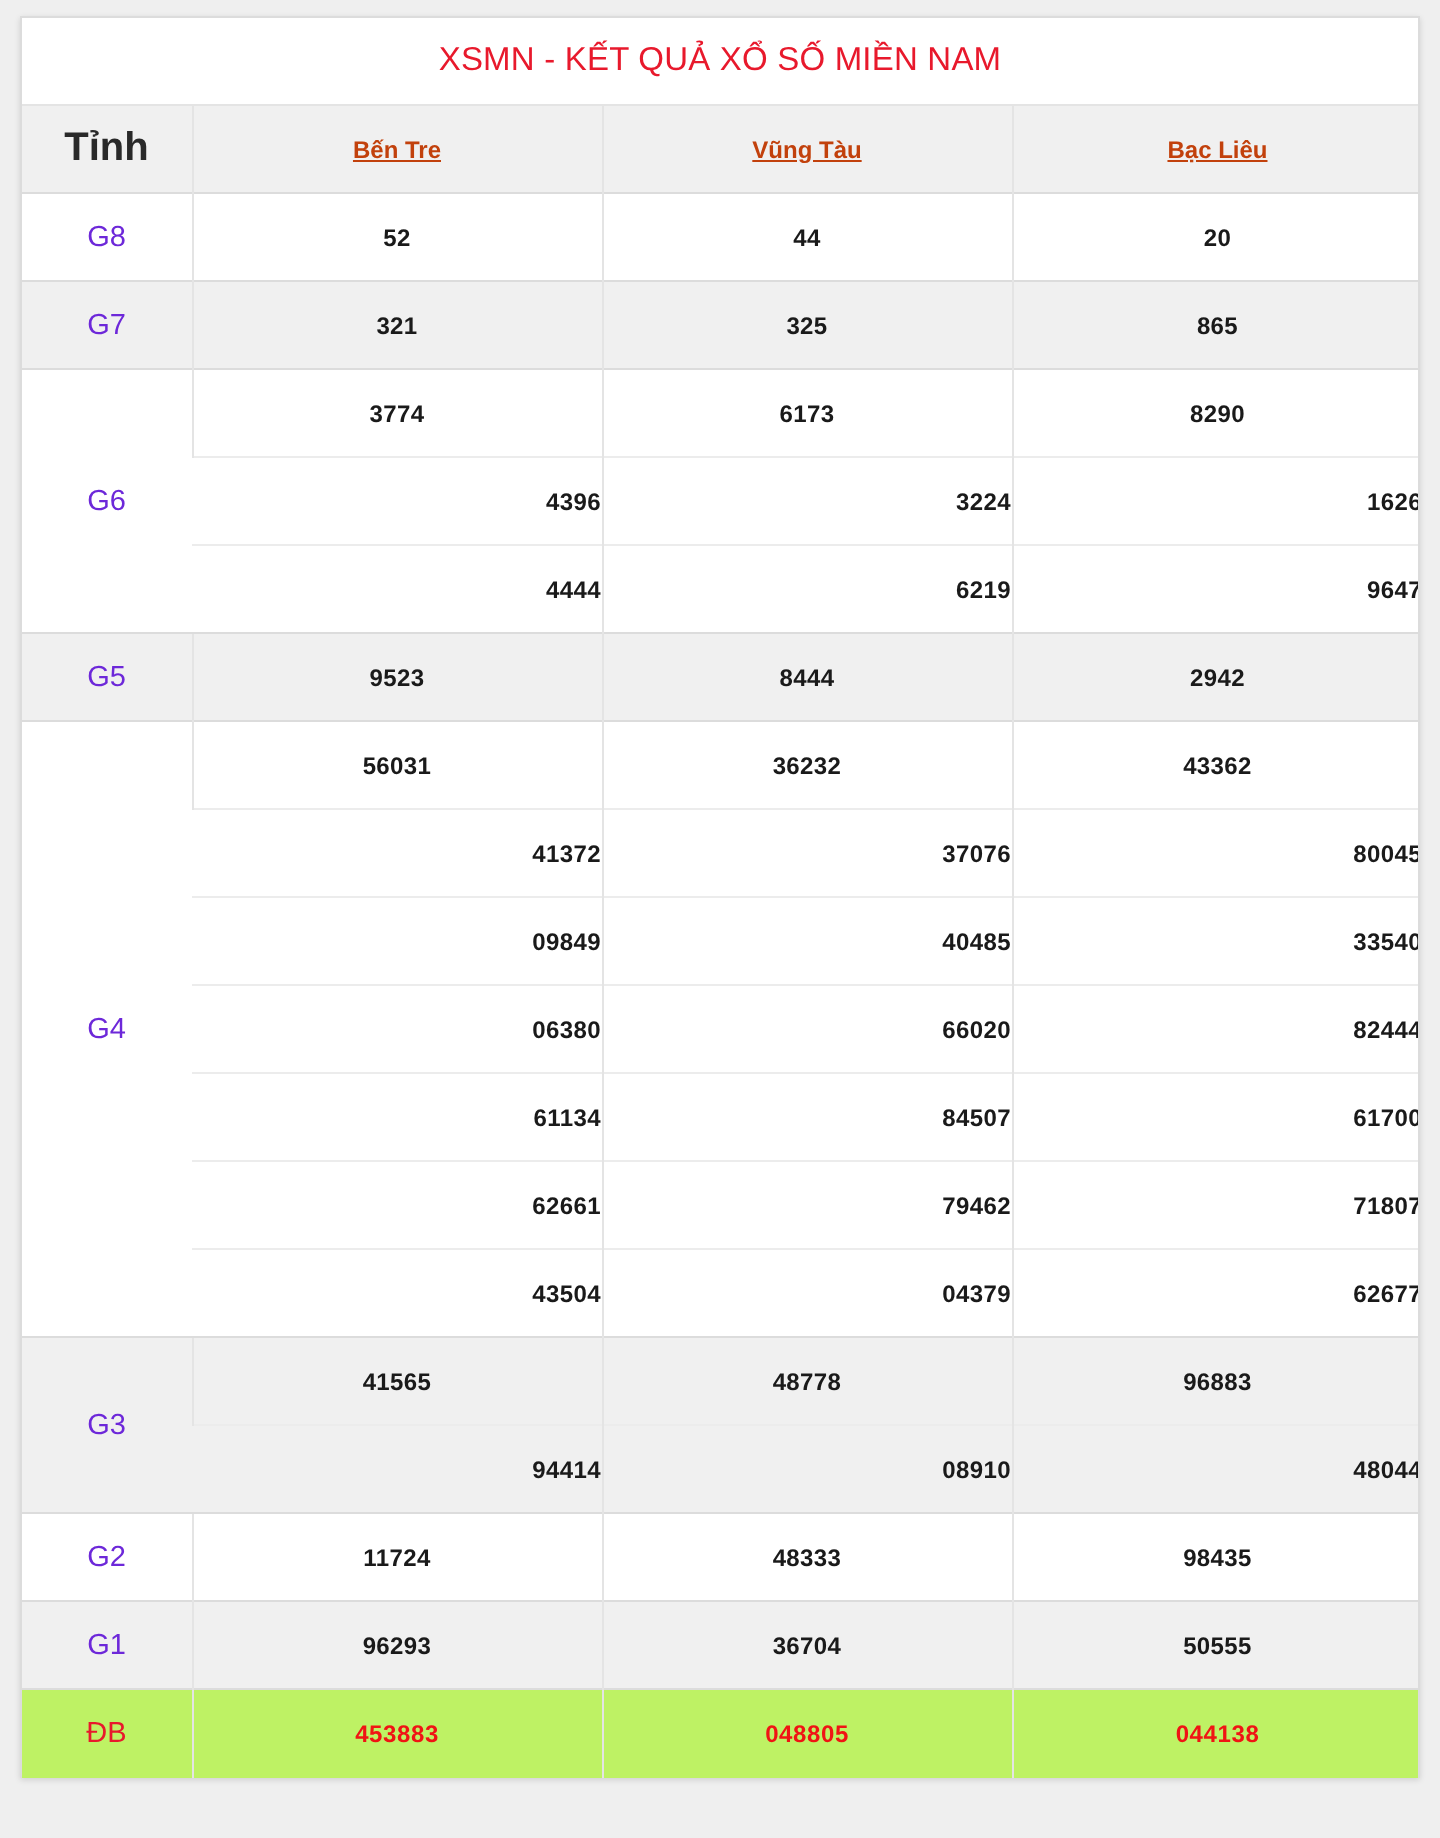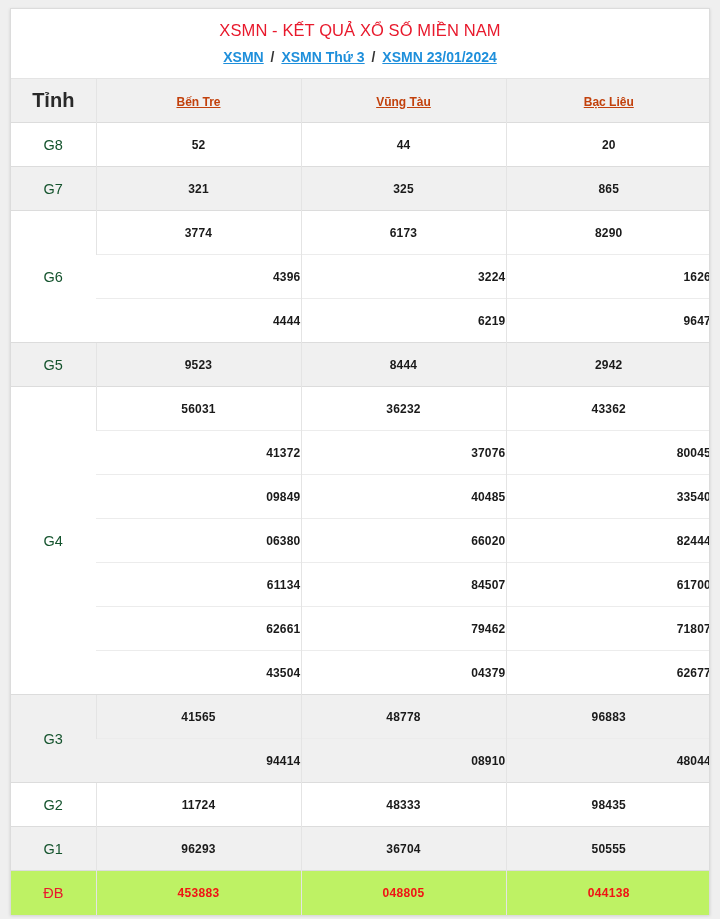--- a/index.html
+++ b/index.html
@@ -90,21 +90,21 @@
     font-weight: bold;
   }
   th.h-prov a {
     color: #c2410c;
     font-size: 12px;
     font-weight: bold;
     text-decoration: underline;
   }
 
   td.lbl {
-    color: #14532d;
+    color: #6d28d9;
     font-size: 14.5px;
     font-weight: 400;
   }
   td.num {
     color: #1a1a1a;
     font-size: 12px;
     font-weight: bold;
     letter-spacing: 0.2px;
   }
   tr.row { height: 44px; }
@@ -133,27 +133,20 @@
   }
 </style>
 </head>
 <body>
 
 <div class="page">
   <div class="card">
 
     <div class="head">
       <div class="head-title">XSMN - KẾT QUẢ XỔ SỐ MIỀN NAM</div>
-      <div class="crumbs">
-        <a href="#">XSMN</a>
-        <span class="crumb-sep">/</span>
-        <a href="#">XSMN Thứ 3</a>
-        <span class="crumb-sep">/</span>
-        <a href="#">XSMN 23/01/2024</a>
-      </div>
     </div>
 
     <table class="results">
       <colgroup>
         <col class="c-label">
         <col class="c-prov">
         <col class="c-prov">
         <col class="c-prov">
       </colgroup>
       <thead>

